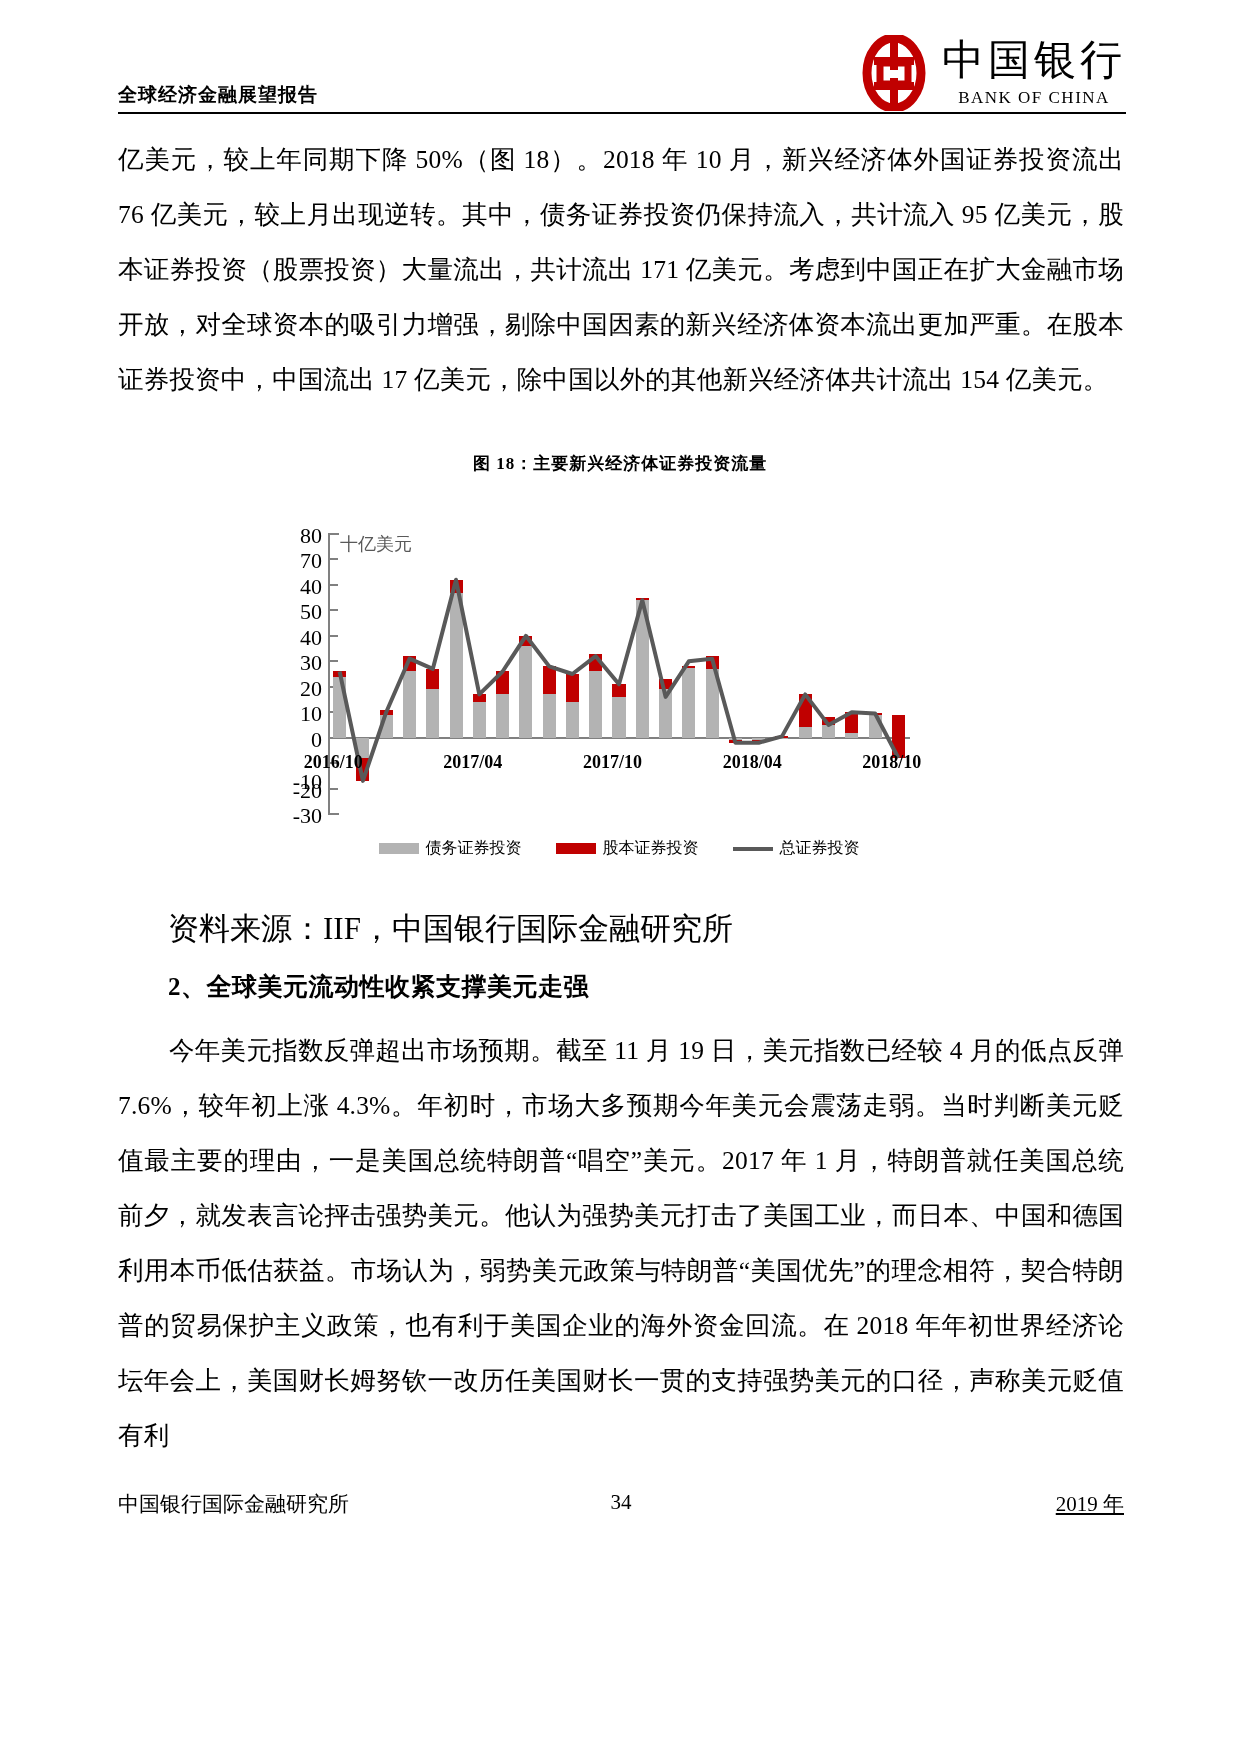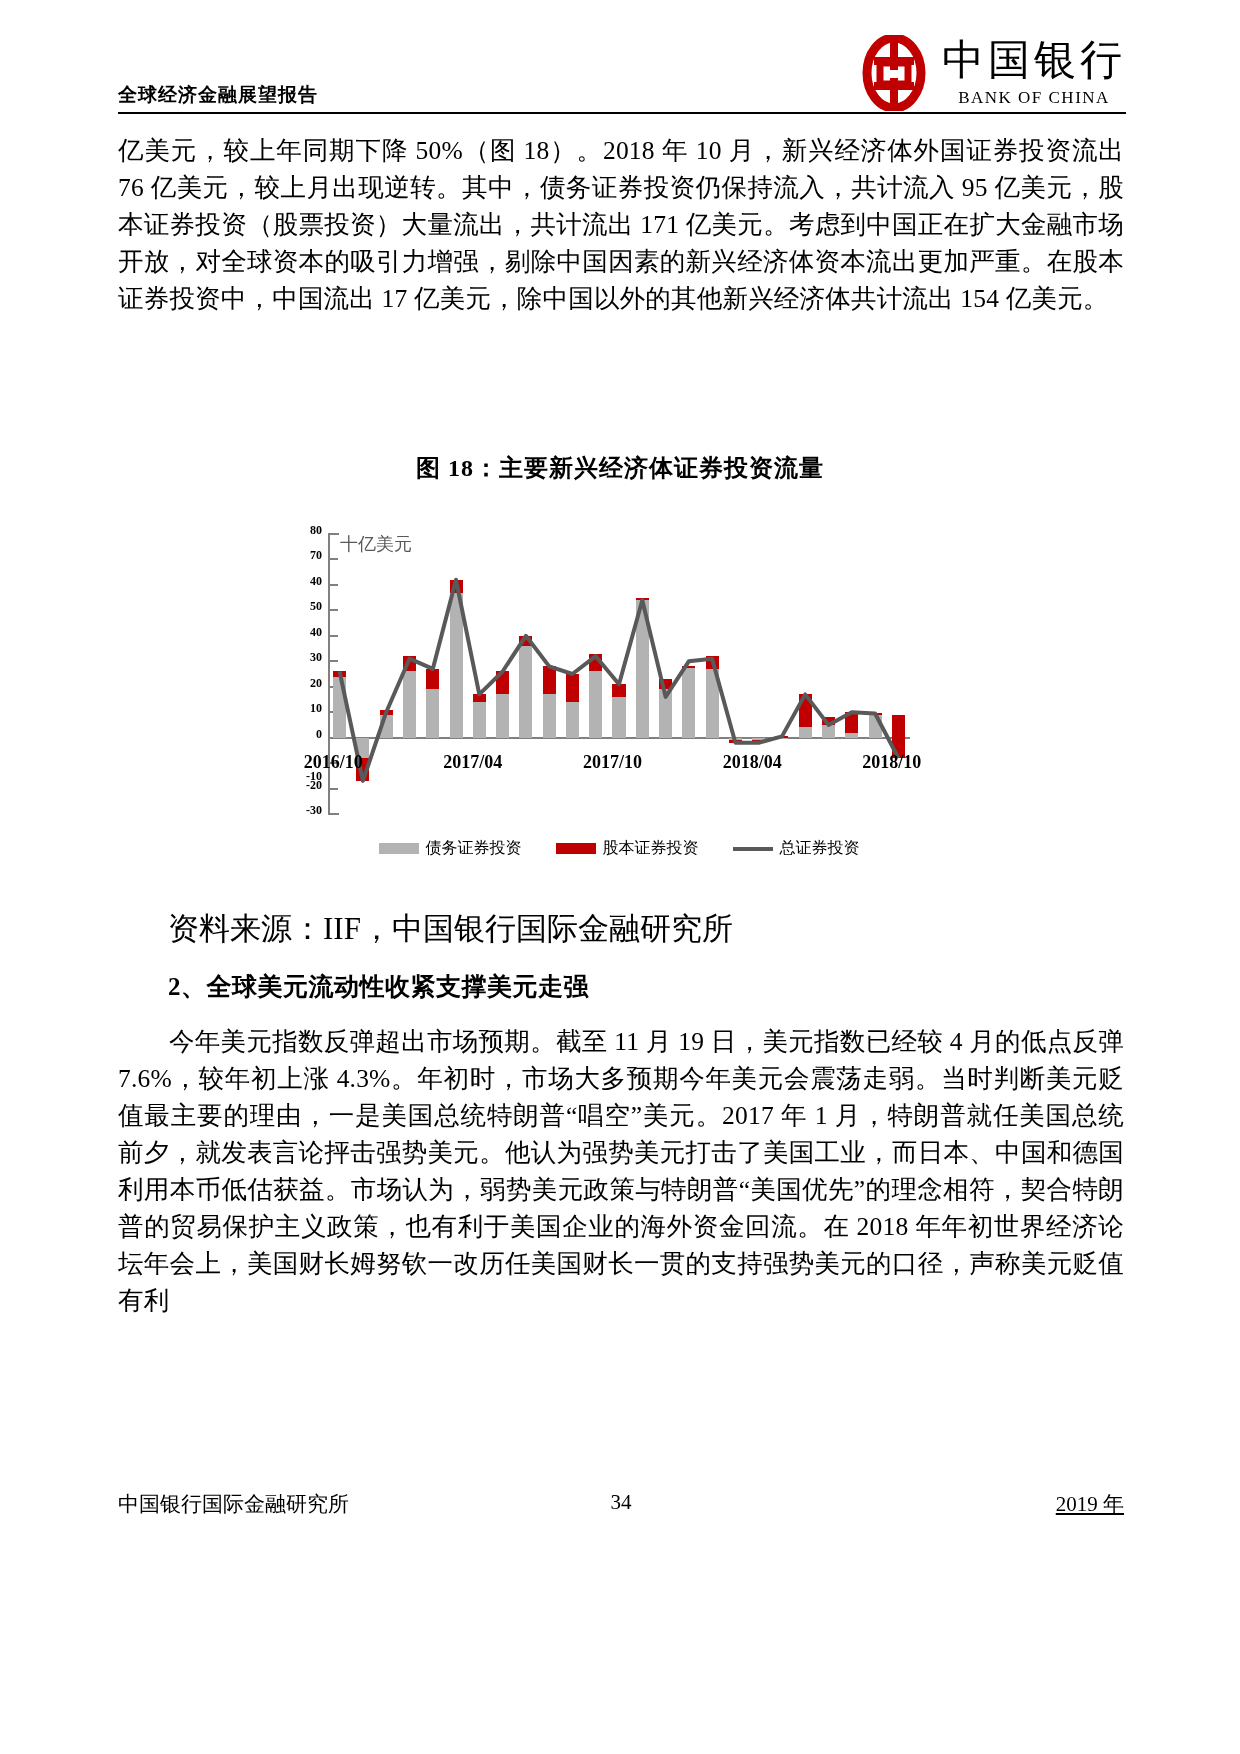--- a/index.html
+++ b/index.html
@@ -55,34 +55,34 @@
     font-size:17px;letter-spacing:1.5px;margin-top:7px;
     font-family:"Liberation Serif","DejaVu Serif",serif;
   }
 
   
   .body-text{
     position:absolute;
     left:118px;
     width:1006px;
     font-size:25.5px;
-    line-height:37px;
+    line-height:55px;
     text-align:justify;
     text-justify:inter-ideograph;
     letter-spacing:0.2px;
   }
   #para1{top:132px;}
   #para3{top:1023px;}
   .indent{text-indent:2em;}
 
   .fig-title{
     position:absolute;
     left:0;top:452px;width:1240px;
     text-align:center;
-    font-size:24px;
+    font-size:17px;
     font-weight:bold;
     letter-spacing:1px;
   }
 
   .source-line{
     position:absolute;
     left:168px;top:908px;
     font-size:31px;
   }
 
@@ -123,22 +123,22 @@
   }
   .tick{
     position:absolute;left:2px;width:8px;height:2px;background:#808080;
   }
   .zero-line{
     position:absolute;left:0;width:582px;height:2px;background:#808080;
   }
   .ylab{
     position:absolute;
     right:0;
-    font-size:12px;
-    font-weight:bold;
+    font-size:22px;
+    font-weight:normal;
     text-align:center;
     font-family:"Liberation Serif","DejaVu Serif",serif;
     white-space:nowrap;
   }
   .ylabels{
     position:absolute;left:0;top:14px;width:52px;height:280px;
   }
   .unit-label{
     position:absolute;
     left:70px;top:12px;

